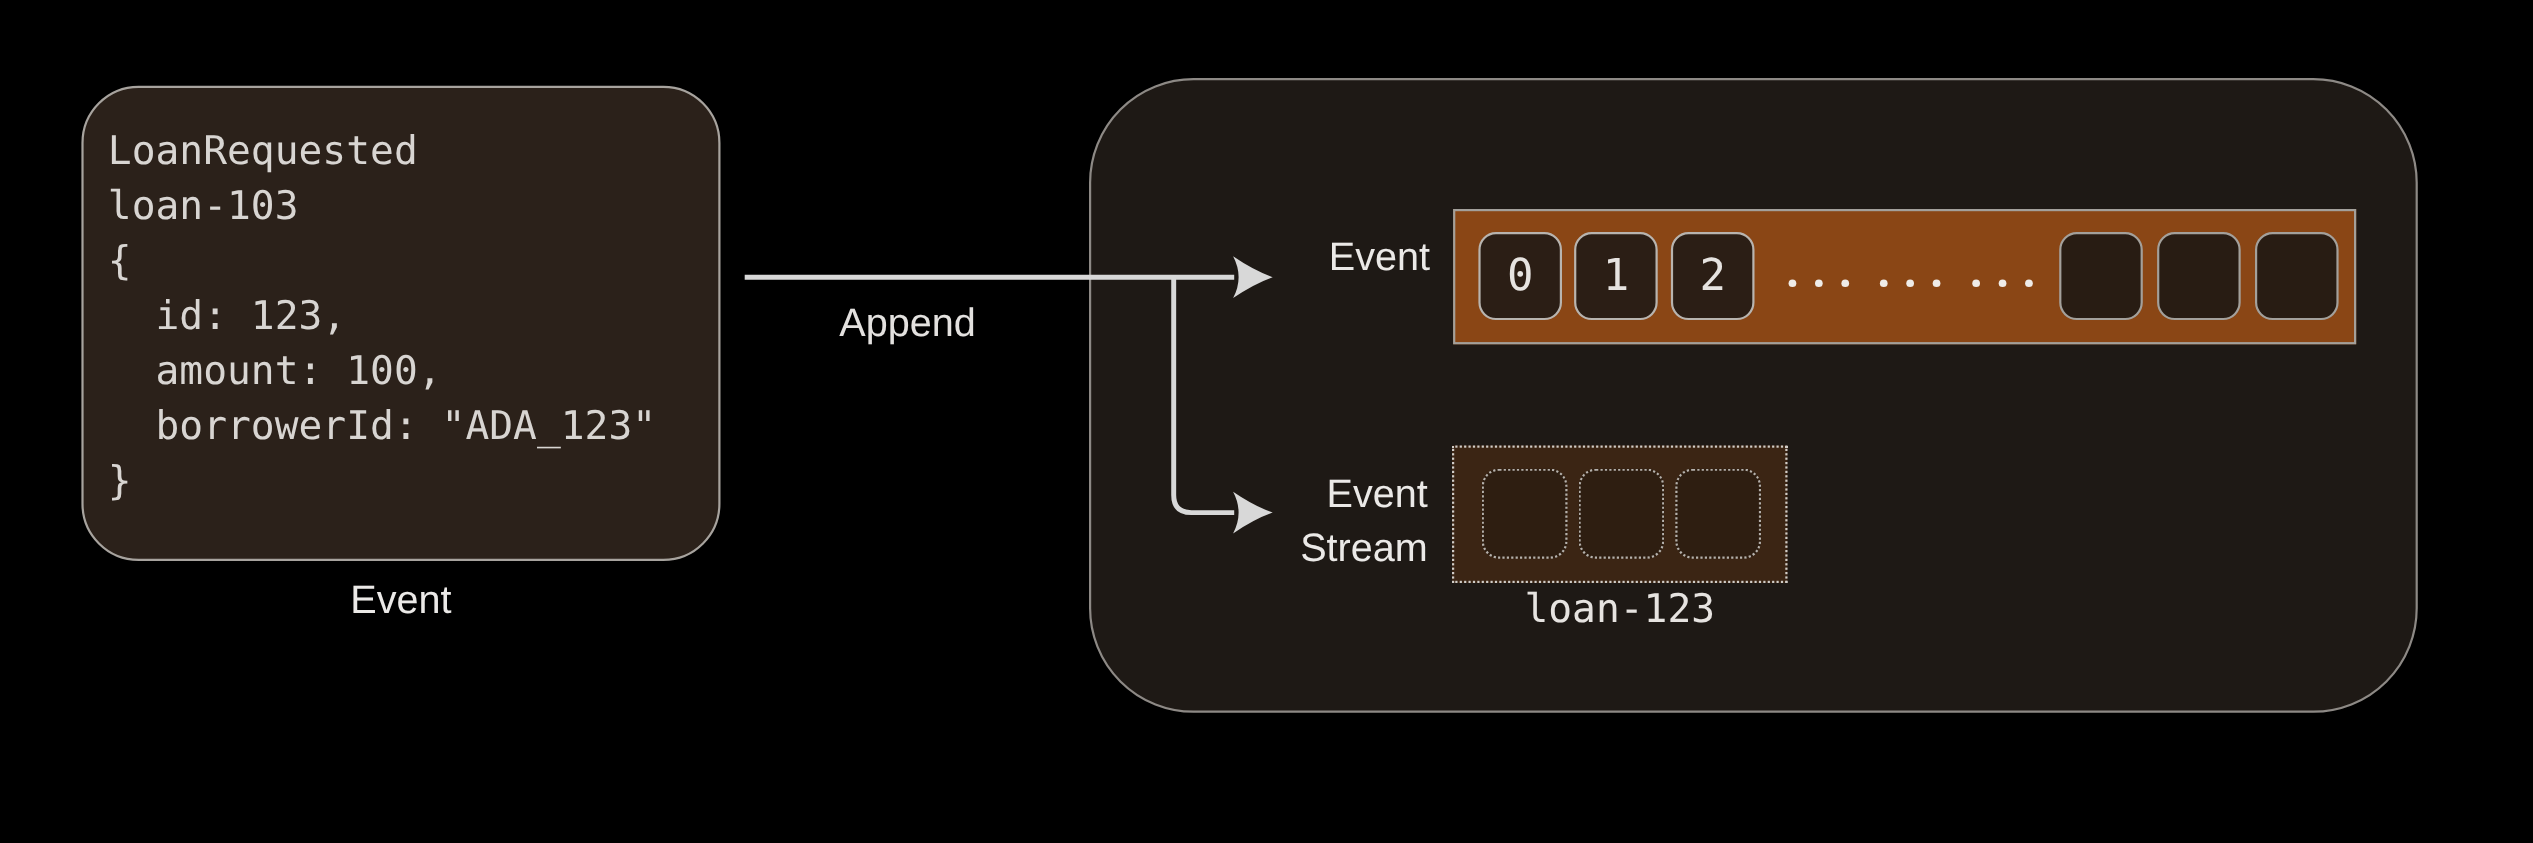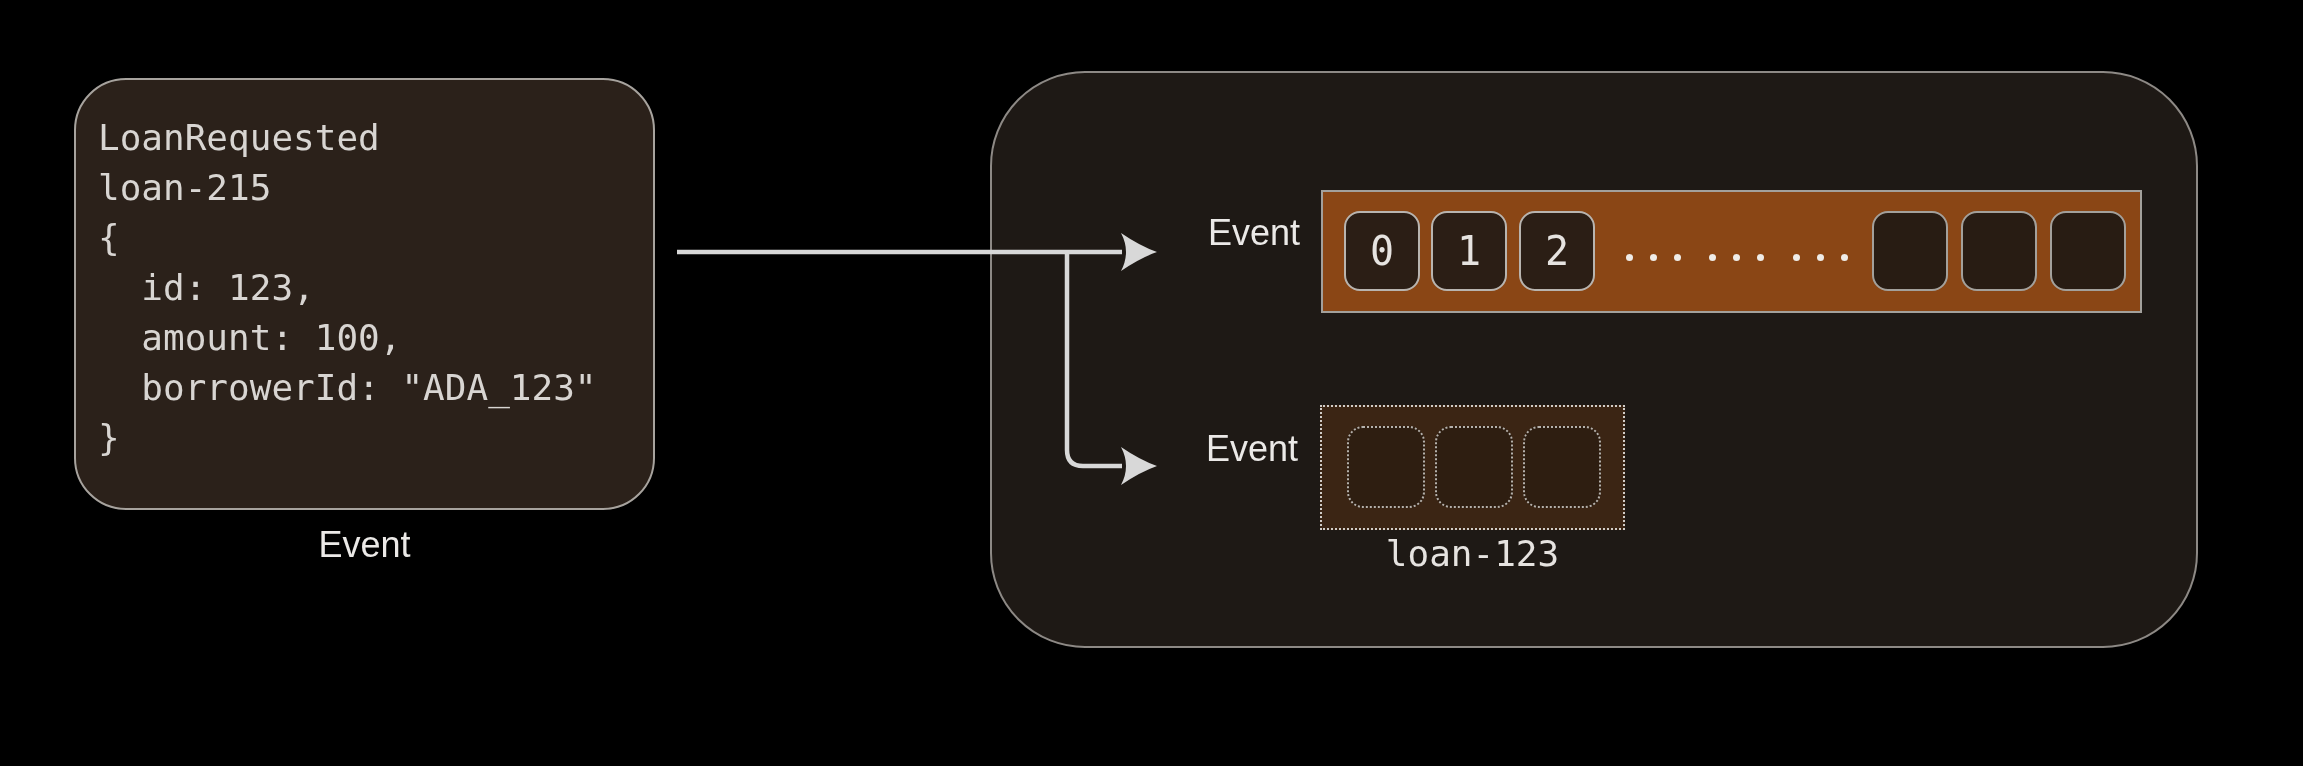--- a/index.html
+++ b/index.html
@@ -144,29 +144,30 @@
     pointer-events: none;
   }
 </style>
 </head>
 <body>
 
 <div id="canvas">
 
   <div class="abs event-card">
     <pre class="event-code">LoanRequested
-loan-215
+loan-103
 {
   id: 123,
   amount: 100,
   borrowerId: "ADA_123"
 }</pre>
   </div>
   <div class="abs caption event-caption">Event</div>
 
+  <div class="abs append-label">Append</div>
 
   <div class="abs estore-container"></div>
 
   <div class="abs row-label log-label">
     <div>Event</div>
   </div>
   <div class="abs log-bar">
     <div class="log-cell c0">0</div>
     <div class="log-cell c1">1</div>
     <div class="log-cell c2">2</div>
@@ -181,20 +182,21 @@
     <span class="dot" style="left:494px"></span>
     <span class="dot" style="left:518px"></span>
 
     <div class="log-cell empty e0"></div>
     <div class="log-cell empty e1"></div>
     <div class="log-cell empty e2"></div>
   </div>
 
   <div class="abs row-label stream-label">
     <div>Event</div>
+    <div>Stream</div>
   </div>
   <div class="abs stream-box">
     <div class="stream-cell s0"></div>
     <div class="stream-cell s1"></div>
     <div class="stream-cell s2"></div>
   </div>
   <div class="abs stream-caption">loan-123</div>
 
   <svg class="abs arrows" viewBox="0 0 2303 766" xmlns="http://www.w3.org/2000/svg">
 

